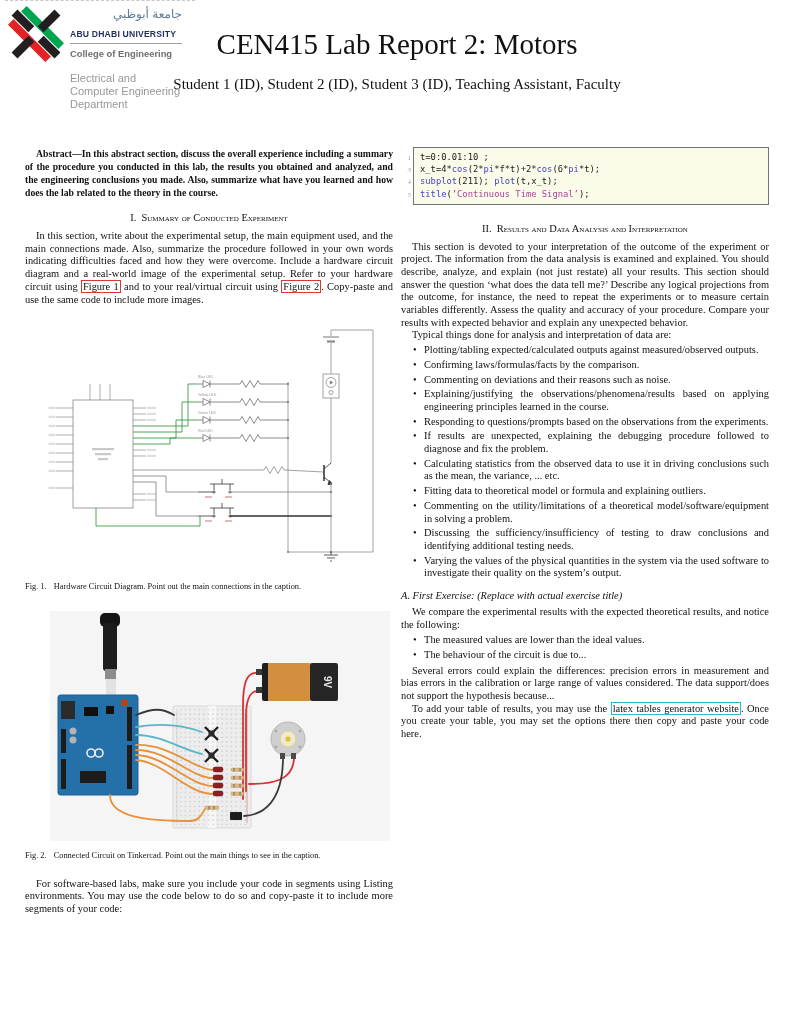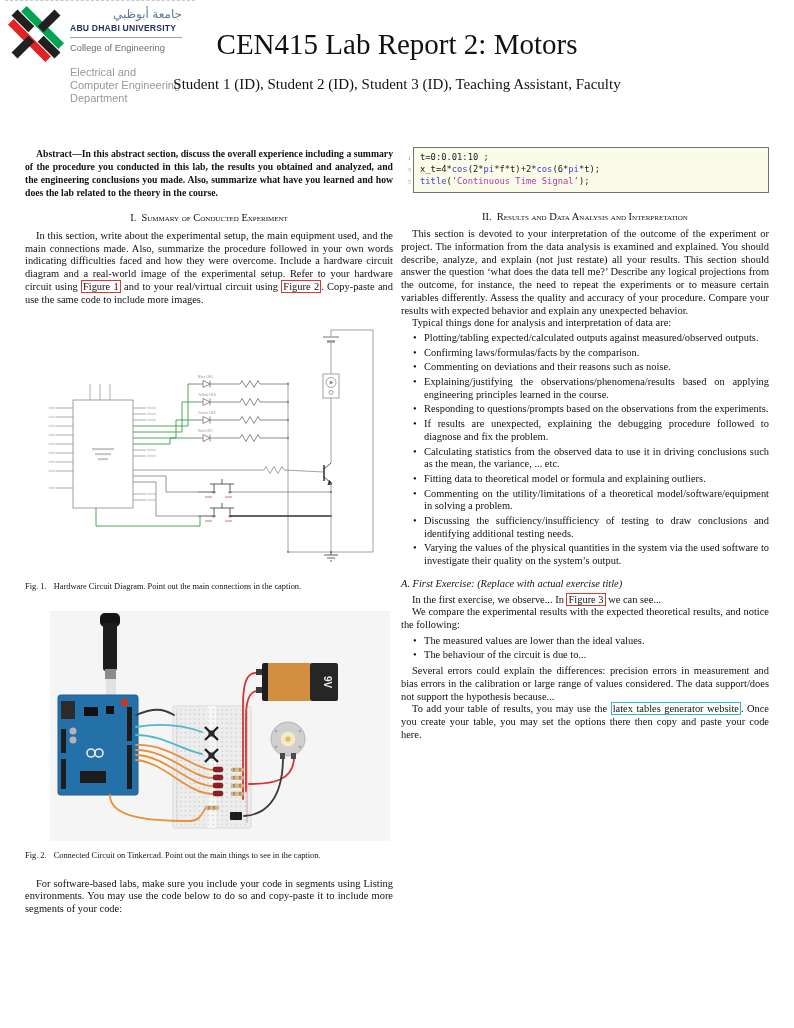--- a/index.html
+++ b/index.html
@@ -6,23 +6,23 @@
   html,body{margin:0;padding:0;background:#e8e8e8;}
   .page{position:relative;width:794px;height:1028px;background:#ffffff;margin:0 auto;
         font-family:"Liberation Serif",serif;color:#111;overflow:hidden;}
   .top-dash{position:absolute;left:5px;top:0;width:190px;border-top:1px dashed #c8c8c8;}
 
   
   .logo-block{position:absolute;left:8px;top:5px;display:flex;gap:6px;font-family:"Liberation Sans",sans-serif;}
   .logo-mark{width:56px;height:58px;flex:0 0 auto;}
   .logo-text{width:112px;padding-top:3px;}
   .arabic{font-size:12px;color:#5e7c97;text-align:right;line-height:1.1;}
-  .univ{font-size:8.6px;font-weight:bold;color:#23315f;letter-spacing:.2px;margin-top:2px;}
+  .univ{font-size:8.6px;font-weight:bold;color:#23315f;letter-spacing:.2px;margin-top:8px;}
   .logo-rule{border:none;border-top:1px solid #9da0a3;margin:4px 0 4px 0;}
-  .college{font-size:9.4px;font-weight:normal;color:#6d6e71;}
+  .college{font-size:9.4px;font-weight:bold;color:#6d6e71;}
   .dept{font-size:11px;color:#96989b;line-height:1.18;margin-top:13px;}
 
   
   .header{position:absolute;left:0;right:0;top:28px;text-align:center;}
   .title{font-size:29px;font-weight:normal;}
   .authors{font-size:15px;margin-top:15px;}
 
   
   .col{position:absolute;width:368px;font-size:10.45px;line-height:12.7px;text-align:justify;}
   .col-left{left:25px;top:147px;}
@@ -401,20 +401,21 @@
 
     <p style="margin-top:16px;">For software-based labs, make sure you include your code in segments using Listing environments. You may use the code below to do so and copy-paste it to include more segments of your code:</p>
   </div>
 
   <div class="col col-right">
 
     <div class="listing">
       <div class="listing-box">
           <div class="code-line"><span class="ln">1</span><span class="tk-p">t=0:0.01:10 ;</span></div>
           <div class="code-line"><span class="ln">3</span><span class="tk-p">x_t=4*</span><span class="tk-b">cos</span><span class="tk-p">(2*</span><span class="tk-b">pi</span><span class="tk-p">*f*t)+2*</span><span class="tk-b">cos</span><span class="tk-p">(6*</span><span class="tk-b">pi</span><span class="tk-p">*t);</span></div>
+          <div class="code-line"><span class="ln">4</span><span class="tk-b">subplot</span><span class="tk-p">(211); </span><span class="tk-b">plot</span><span class="tk-p">(t,x_t);</span></div>
           <div class="code-line"><span class="ln">5</span><span class="tk-b">title</span><span class="tk-p">(</span><span class="tk-s">’Continuous Time Signal’</span><span class="tk-p">);</span></div>
         </div>
     </div>
 
     <div class="sec-head" style="margin-top:18px;"><span>II.</span>&nbsp;&nbsp;<span class="sc">Results and Data Analysis and Interpretation</span></div>
 
     <p>This section is devoted to your interpretation of the outcome of the experiment or project. The information from the data analysis is examined and explained. You should describe, analyze, and explain (not just restate) all your results. This section should answer the question ‘what does the data tell me?’ Describe any logical projections from the outcome, for instance, the need to repeat the experiments or to measure certain variables differently. Assess the quality and accuracy of your procedure. Compare your results with expected behavior and explain any unexpected behavior.</p>
     <p>Typical things done for analysis and interpretation of data are:</p>
 
     <ul class="paper-list">
@@ -426,21 +427,20 @@
         <li>If results are unexpected, explaining the debugging procedure followed to diagnose and fix the problem.</li>
         <li>Calculating statistics from the observed data to use it in driving conclusions such as the mean, the variance, ... etc.</li>
         <li>Fitting data to theoretical model or formula and explaining outliers.</li>
         <li>Commenting on the utility/limitations of a theoretical model/software/equipment in solving a problem.</li>
         <li>Discussing the sufficiency/insufficiency of testing to draw conclusions and identifying additional testing needs.</li>
         <li>Varying the values of the physical quantities in the system via the used software to investigate their quality on the system’s output.</li>
       </ul>
 
     <div class="subsec-head">A. First Exercise: (Replace with actual exercise title)</div>
 
-    <p><span>In the first exercise, we observe... In </span><span class="reflink">Figure 3</span><span> we can see...</span></p>
     <p>We compare the experimental results with the expected theoretical results, and notice the following:</p>
 
     <ul class="paper-list" style="margin-top:3px;margin-bottom:3px;">
         <li>The measured values are lower than the ideal values.</li>
         <li>The behaviour of the circuit is due to...</li>
       </ul>
 
     <p>Several errors could explain the differences: precision errors in measurement and bias errors in the calibration or large range of values considered. The data support/does not support the hypothesis because...</p>
     <p><span>To add your table of results, you may use the </span><span class="urllink">latex tables generator website</span><span>. Once you create your table, you may set the options there then copy and paste your code here.</span></p>
   </div>

